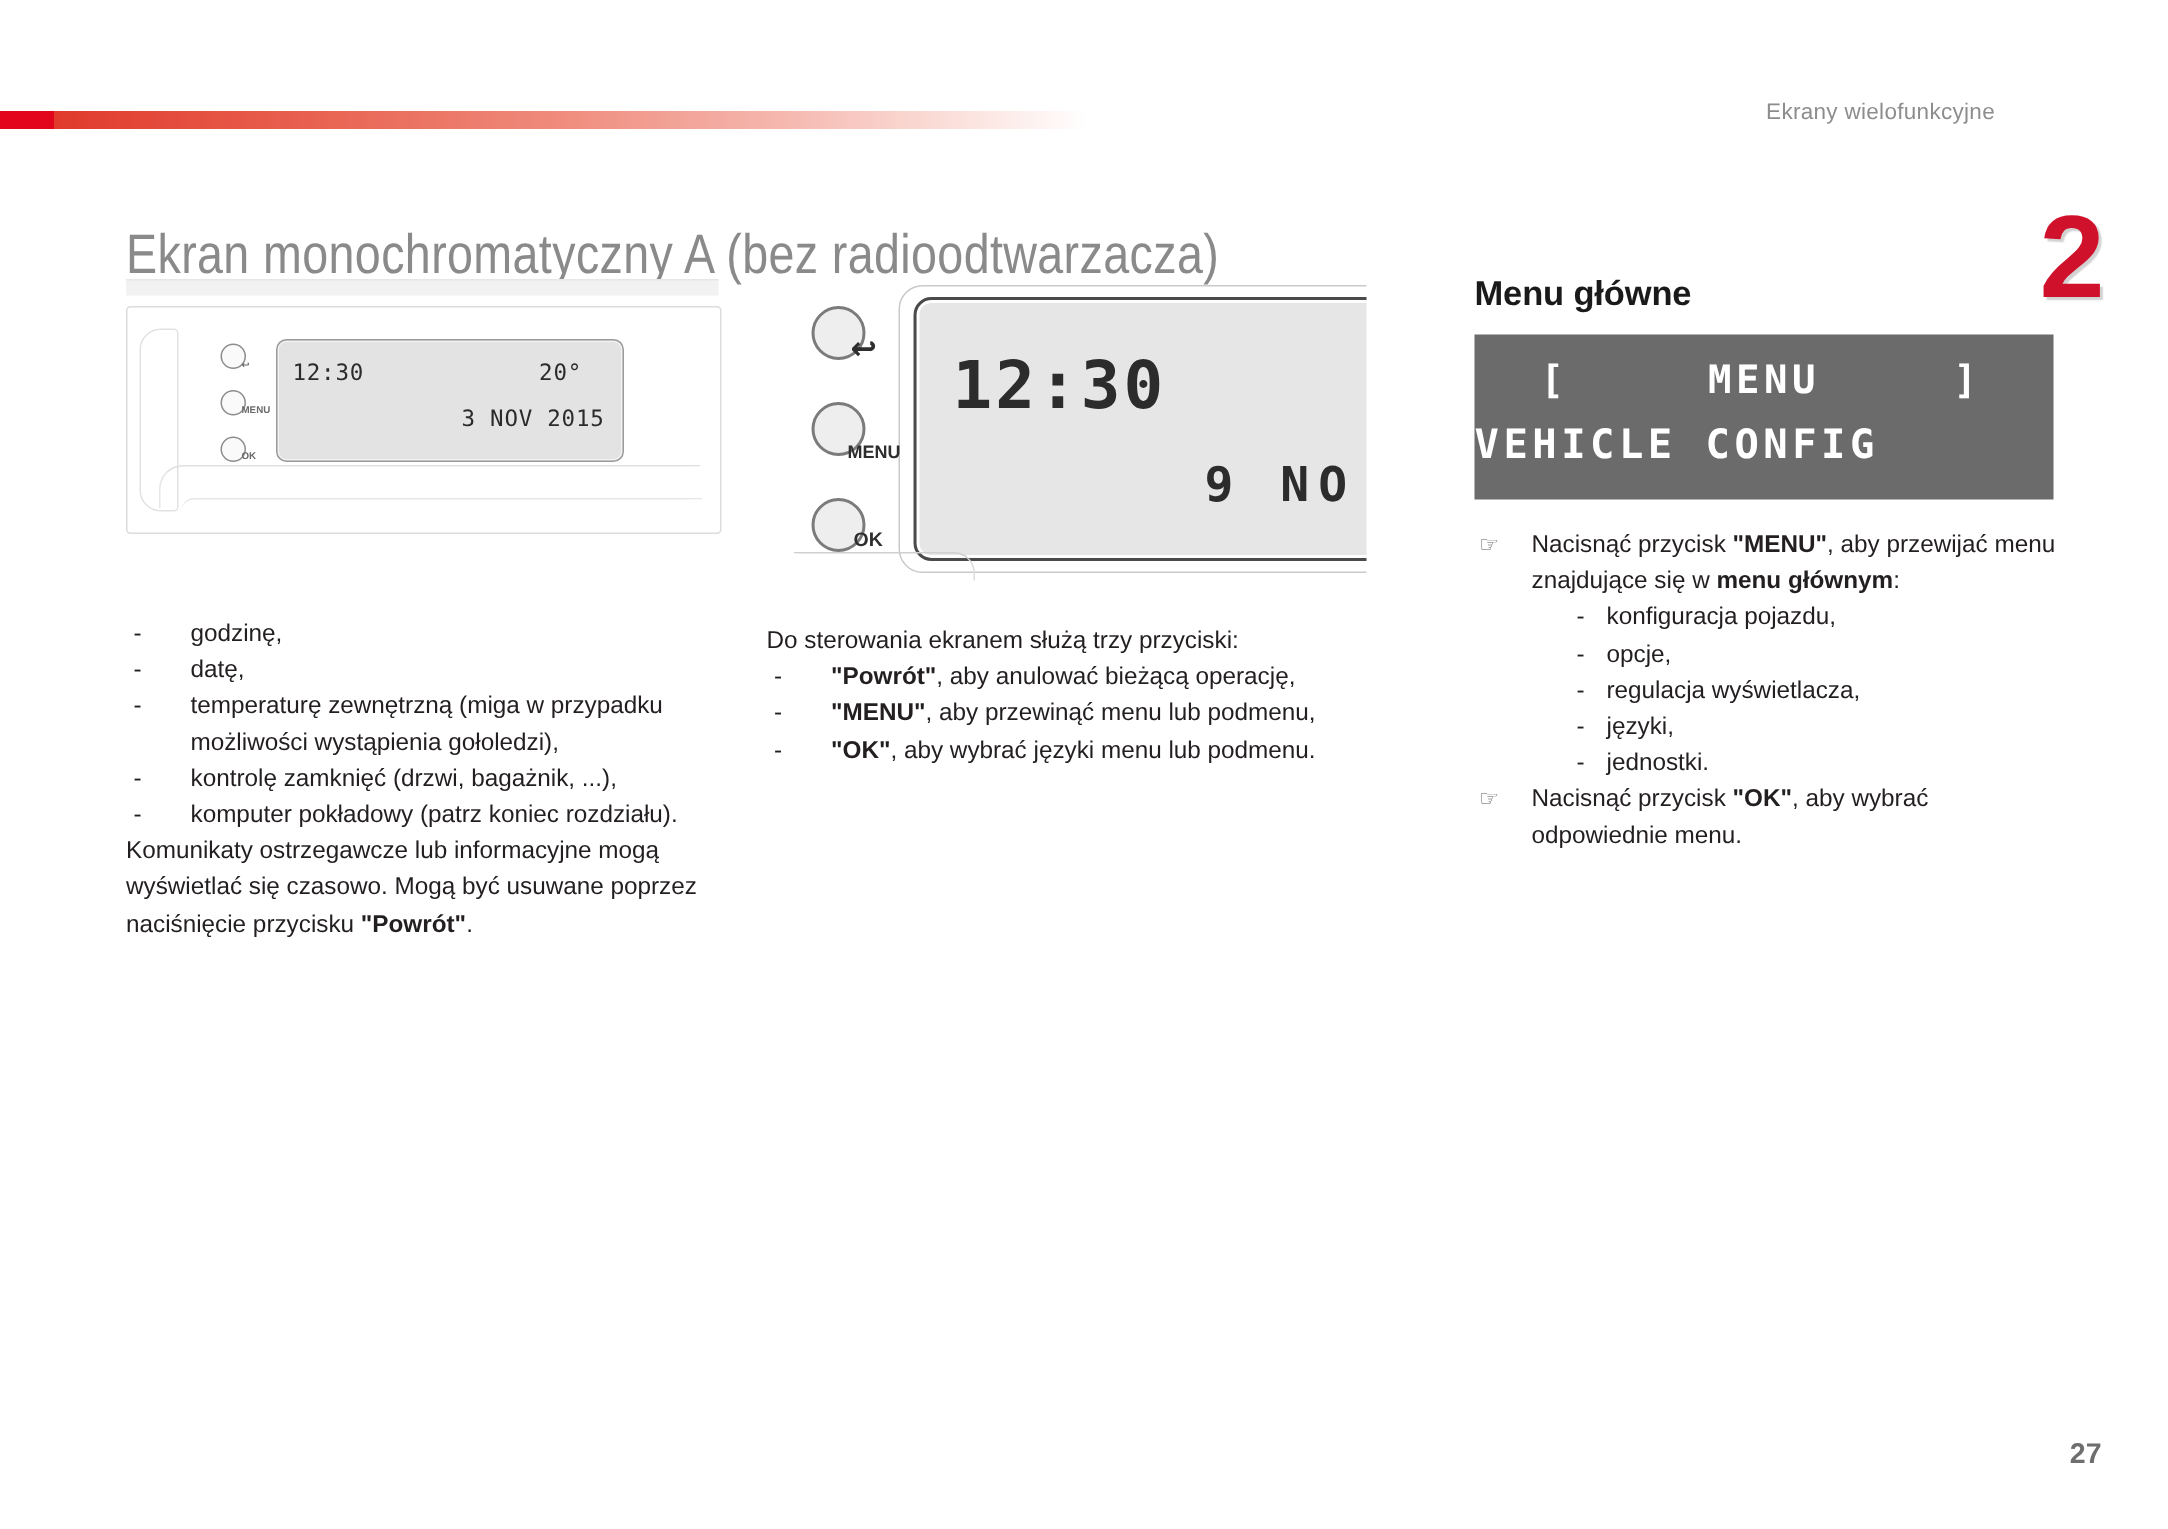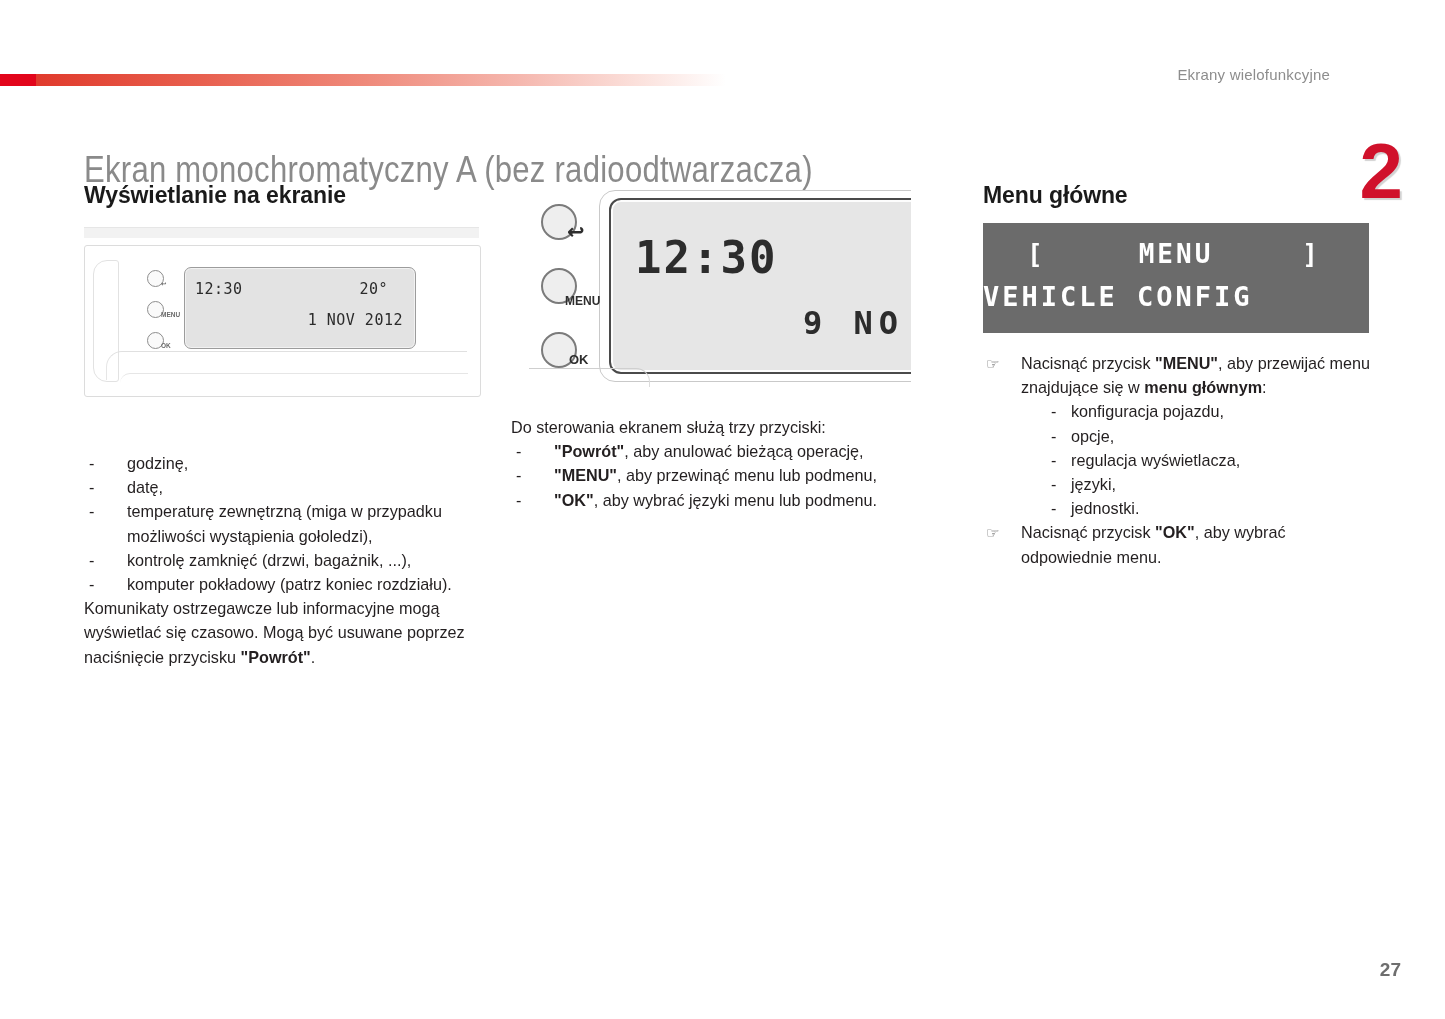--- a/index.html
+++ b/index.html
@@ -215,21 +215,20 @@
   <div class="grad"></div>
 </div>
 <div class="running-head">Ekrany wielofunkcyjne</div>
 
 <div class="chapter-num">2</div>
 
 <h1 class="page-title">Ekran monochromatyczny A (bez radioodtwarzacza)</h1>
 
 <section class="col col-1">
 
-  <h2 class="sec">Wyświetlanie na ekranie</h2>
 
   <div class="illus-1">
     <div class="topband"></div>
     <div class="panel-outline"></div>
     <div class="lowerline"></div>
     <div class="lowerline2"></div>
 
     <div class="btns">
       <div class="b">
         <span class="lbl">↩</span>
@@ -238,21 +237,21 @@
         <span class="lbl">MENU</span>
       </div>
       <div class="b">
         <span class="lbl">OK</span>
       </div>
     </div>
 
     <div class="lcd">
       <span class="seg time">12:30</span>
       <span class="seg temp">20°</span>
-      <span class="seg date">1 NOV 2012</span>
+      <span class="seg date">3 NOV 2015</span>
     </div>
   </div>
 
   <div class="body">
     <ul class="dashlist">
       <li><span class="dash">-</span><span>godzinę,</span></li>
       <li><span class="dash">-</span><span>datę,</span></li>
       <li><span class="dash">-</span><span>temperaturę zewnętrzną (miga w przypadku możliwości wystąpienia gołoledzi),</span></li>
       <li><span class="dash">-</span><span>kontrolę zamknięć (drzwi, bagażnik, ...),</span></li>
       <li><span class="dash">-</span><span>komputer pokładowy (patrz koniec rozdziału).</span></li>

